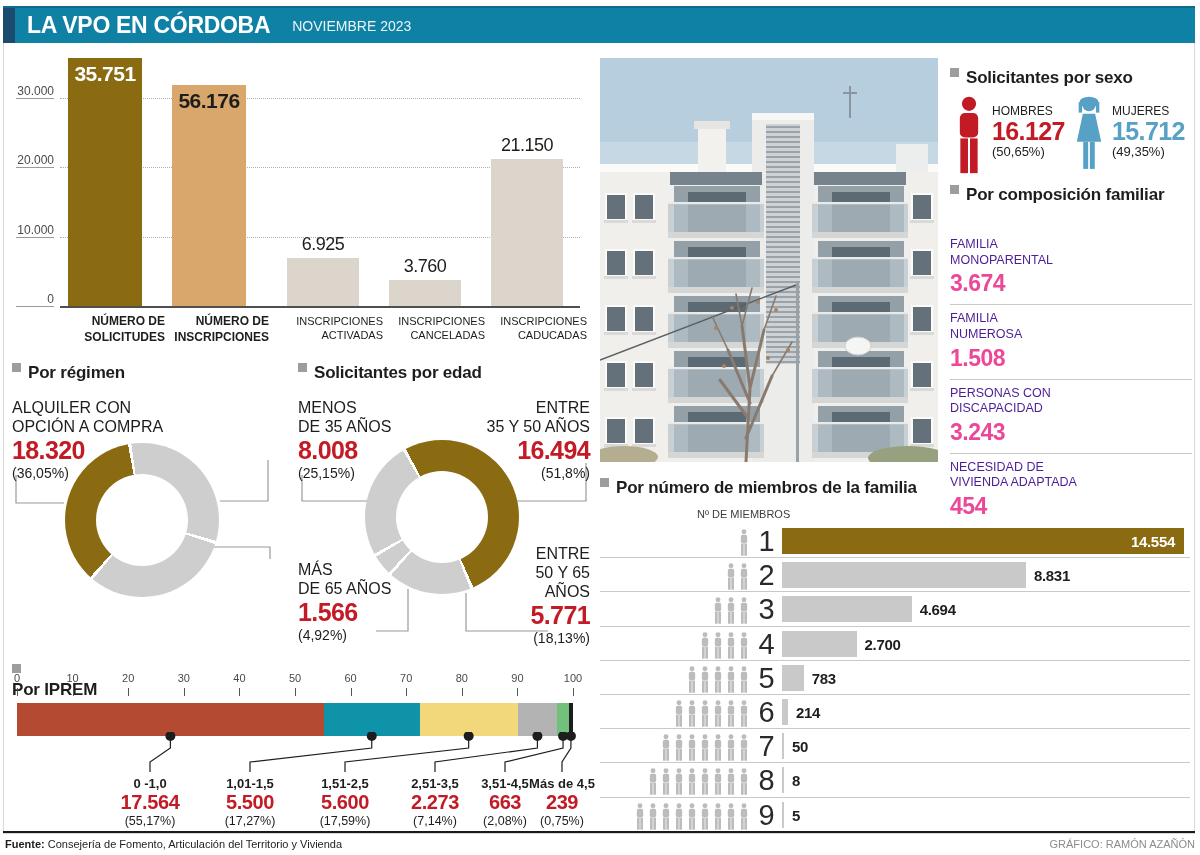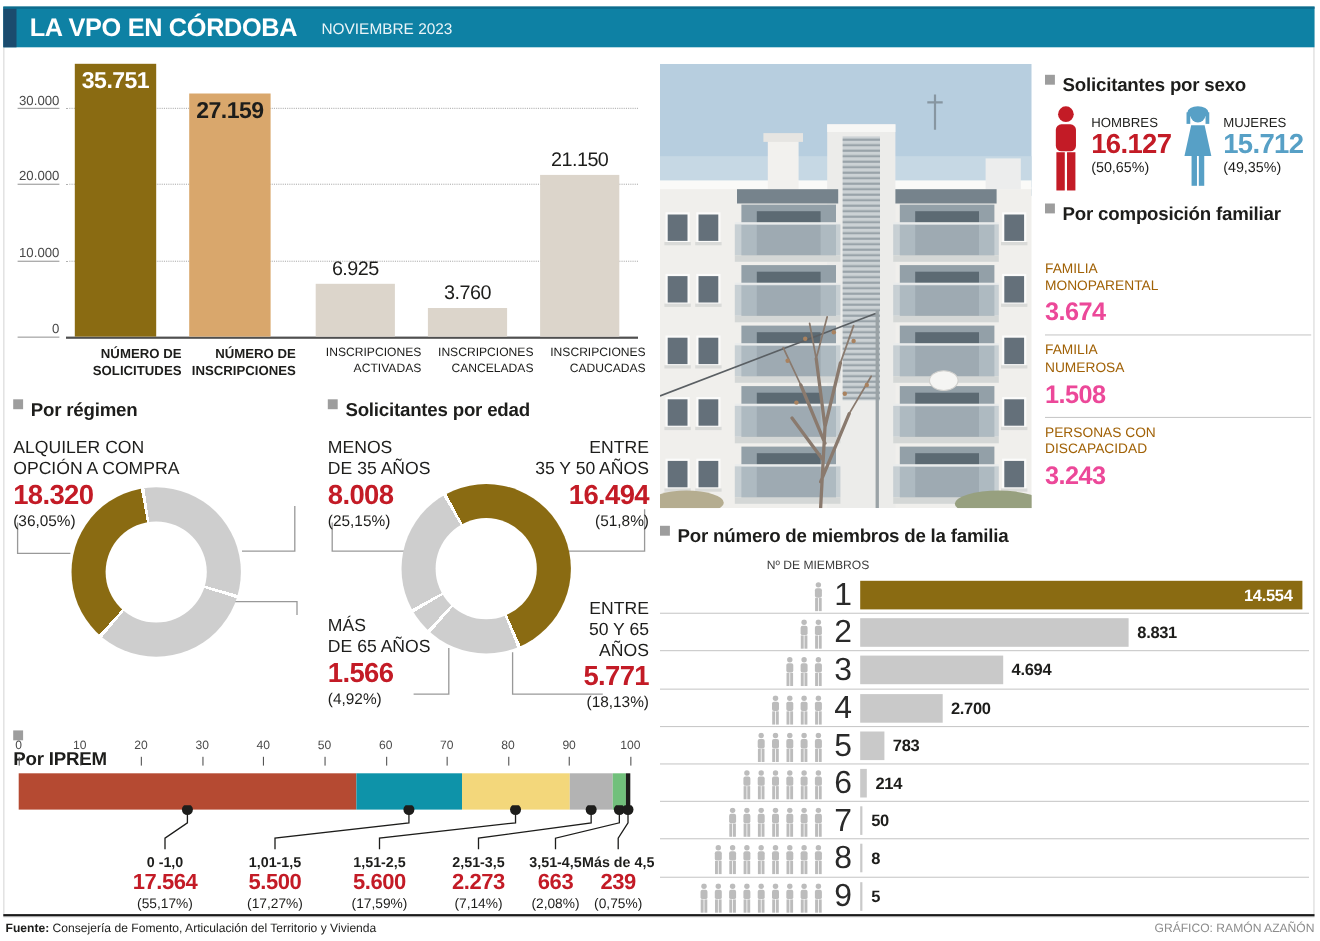--- a/index.html
+++ b/index.html
@@ -63,21 +63,21 @@
   .sec-sexo{position:absolute;left:950px;top:68px;width:242px;height:118px;}
   .sexo-fig{position:absolute;top:28px;}
   .sexo-col{position:absolute;top:36px;}
   .sexo-name{font-size:12px;color:#1d1d1b;}
   .sexo-value{font-size:25px;font-weight:bold;letter-spacing:-0.6px;line-height:1.05;}
   .sexo-pct{font-size:13px;color:#1d1d1b;}
 
   
   .sec-comp{position:absolute;left:950px;top:185px;width:242px;}
   .comp-items{margin-top:26px;}
-  .comp-label{font-size:12.5px;line-height:1.25;white-space:pre-line;color:#a16207;}
+  .comp-label{font-size:12.5px;line-height:1.25;white-space:pre-line;color:#4c1d95;}
   .comp-value{font-size:23px;font-weight:bold;color:#ec4899;letter-spacing:-0.5px;margin:2px 0 0;}
   .comp-item{border-bottom:1px solid #c9c9c9;padding:6px 0 7px;}
   .comp-item:last-child{border-bottom:none;}
 
   
   .sec-miembros{position:absolute;left:600px;top:478px;width:592px;height:356px;}
   .mi-axis{position:absolute;left:97px;top:30px;font-size:11px;color:#3c3c3c;}
   .mi-row-sep{position:absolute;left:0;width:590px;height:1px;background:#c9c9c9;}
   .mi-icons{position:absolute;display:flex;justify-content:flex-end;align-items:flex-end;gap:1px;}
   .mi-num{position:absolute;width:34px;text-align:center;font-size:29px;color:#2a2a2a;letter-spacing:-1px;}
@@ -115,21 +115,21 @@
         <div class="ytick-label" style="left: 0px; top: 242px;">0</div>
         <div class="ytick-rule" style="left: 8px; top: 256px; width: 38px;"></div>
       </div>
     <div class="baseline"></div>
     <div id="totals-bars">
         <div class="tbar" style="left: 60px; top: 8.1264px; width: 74px; height: 247.874px; background: rgb(138, 107, 18);"></div>
         <div class="tbar-value" style="left: 60px; top: 12.1264px; width: 74px; font-size: 21px; font-weight: bold; color: rgb(255, 255, 255);">35.751</div>
         <div class="tbar-cat b1" style="left: 37px; top: 264px; width: 120px;">NÚMERO DE
 SOLICITUDES</div>
         <div class="tbar" style="left: 164px; top: 35.2496px; width: 74px; height: 220.75px; background: rgb(217, 167, 108);"></div>
-        <div class="tbar-value" style="left: 164px; top: 39.2496px; width: 74px; font-size: 21px; font-weight: bold; color: rgb(29, 29, 27);">27.159</div>
+        <div class="tbar-value" style="left: 164px; top: 39.2496px; width: 74px; font-size: 21px; font-weight: bold; color: rgb(29, 29, 27);">56.176</div>
         <div class="tbar-cat b1" style="left: 141px; top: 264px; width: 120px;">NÚMERO DE
 INSCRIPCIONES</div>
         <div class="tbar" style="left: 279px; top: 207.987px; width: 72px; height: 48.0133px; background: rgb(220, 213, 203);"></div>
         <div class="tbar-value" style="left: 255px; top: 183.987px; width: 120px; font-size: 18px; color: rgb(29, 29, 27);">6.925</div>
         <div class="tbar-cat" style="left: 255px; top: 264px; width: 120px;">INSCRIPCIONES
 ACTIVADAS</div>
         <div class="tbar" style="left: 381px; top: 229.931px; width: 72px; height: 26.0693px; background: rgb(220, 213, 203);"></div>
         <div class="tbar-value" style="left: 357px; top: 205.931px; width: 120px; font-size: 18px; color: rgb(29, 29, 27);">3.760</div>
         <div class="tbar-cat" style="left: 357px; top: 264px; width: 120px;">INSCRIPCIONES
 CANCELADAS</div>
@@ -450,20 +450,25 @@
         <div class="comp-item">
           <div class="comp-label">FAMILIA
 NUMEROSA</div>
           <div class="comp-value">1.508</div>
         </div>
         <div class="comp-item">
           <div class="comp-label">PERSONAS CON
 DISCAPACIDAD</div>
           <div class="comp-value">3.243</div>
         </div>
+        <div class="comp-item">
+          <div class="comp-label">NECESIDAD DE
+VIVIENDA ADAPTADA</div>
+          <div class="comp-value">454</div>
+        </div>
       </div>
   </section>
 
   <section class="sec-miembros">
     <div class="sec-title" style="left:0;top:0;">
       <span class="bullet"></span>
       <span>Por número de miembros de la familia</span>
     </div>
     <div class="mi-axis">Nº DE MIEMBROS</div>
     <div id="member-rows">

